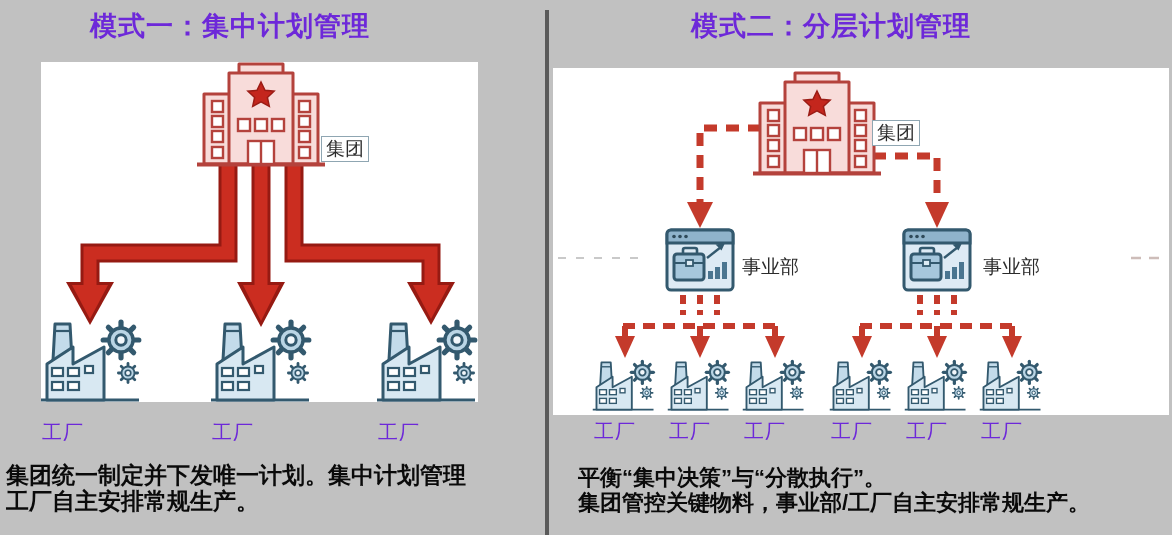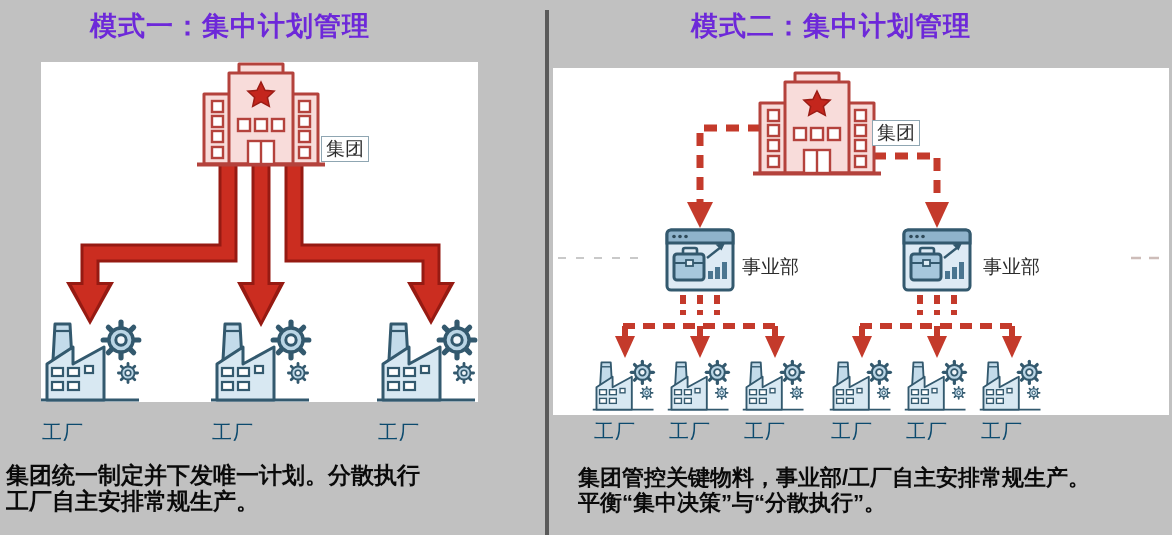--- a/index.html
+++ b/index.html
@@ -18,21 +18,21 @@
   .caption .cap-line{white-space:nowrap;}
   .cap-left{font-size:23px;}
   .cap-right{font-size:22px;}
   .tag{
     font-size:19px;color:#2b2b2b;white-space:nowrap;line-height:1;
   }
   .tag-boxed{
     background:#fff;border:1px solid #8fa6b2;padding:2px 4px 3px;
   }
   .fac-label{
-    font-size:20px;color:#0c4a6e;white-space:nowrap;
+    font-size:20px;color:#6d28d9;white-space:nowrap;
     transform:translateX(-50%);letter-spacing:1px;
   }
   .divider{background:#5a5a5a;}
   svg{display:block;}
   #icon-defs{position:absolute;width:0;height:0;overflow:hidden;}
 </style>
 </head>
 <body>
 
 <svg id="icon-defs" aria-hidden="true">
@@ -146,29 +146,29 @@
     <use href="#g-factory" transform="translate(388,300)"></use>
   </svg>
 
   <div class="abs tag tag-boxed" style="left:321px;top:136px;">集团</div>
 
   <div class="abs fac-label" style="left:63px;top:419px;">工厂</div>
   <div class="abs fac-label" style="left:233px;top:419px;">工厂</div>
   <div class="abs fac-label" style="left:399px;top:419px;">工厂</div>
 
   <div class="abs caption cap-left" style="left:6px;top:462px;">
-    <div class="cap-line">集团统一制定并下发唯一计划。分散执行</div>
+    <div class="cap-line">集团统一制定并下发唯一计划。集中计划管理</div>
     <div class="cap-line">工厂自主安排常规生产。</div>
   </div>
 </section>
 
 <div class="abs divider" style="left:545px;top:10px;width:4px;height:525px;"></div>
 
 <section class="abs" style="left:549px;top:0;width:623px;height:535px;">
-  <div class="abs title" style="left:37px;top:8px;width:490px;">模式二：集中计划管理</div>
+  <div class="abs title" style="left:37px;top:8px;width:490px;">模式二：分层计划管理</div>
 
   <svg class="abs" style="left:4px;top:68px;" width="616" height="347" viewBox="0 0 616 347">
     <rect width="616" height="347" fill="#ffffff"></rect>
 
     <line x1="5" y1="190" x2="95" y2="190" stroke="#c9c9c9" stroke-width="2" stroke-dasharray="8 10"></line>
     <line x1="578" y1="190" x2="612" y2="190" stroke="#cdbdb9" stroke-width="2.5" stroke-dasharray="10 8"></line>
 
     <g stroke="#c43a2b" fill="none">
       <path d="M208,60 H147 V136" stroke-width="7" stroke-dasharray="13 9"></path>
     </g>
@@ -221,16 +221,16 @@
   <div class="abs tag" style="left:434px;top:257px;">事业部</div>
 
   <div class="abs fac-label" style="left:66px;top:418px;">工厂</div>
   <div class="abs fac-label" style="left:141px;top:418px;">工厂</div>
   <div class="abs fac-label" style="left:216px;top:418px;">工厂</div>
   <div class="abs fac-label" style="left:303px;top:418px;">工厂</div>
   <div class="abs fac-label" style="left:378px;top:418px;">工厂</div>
   <div class="abs fac-label" style="left:453px;top:418px;">工厂</div>
 
   <div class="abs caption cap-right" style="left:29px;top:466px;">
+    <div class="cap-line">平衡“集中决策”与“分散执行”。</div>
     <div class="cap-line">集团管控关键物料，事业部/工厂自主安排常规生产。</div>
-    <div class="cap-line">平衡“集中决策”与“分散执行”。</div>
   </div>
 </section>
 
 </body></html>

